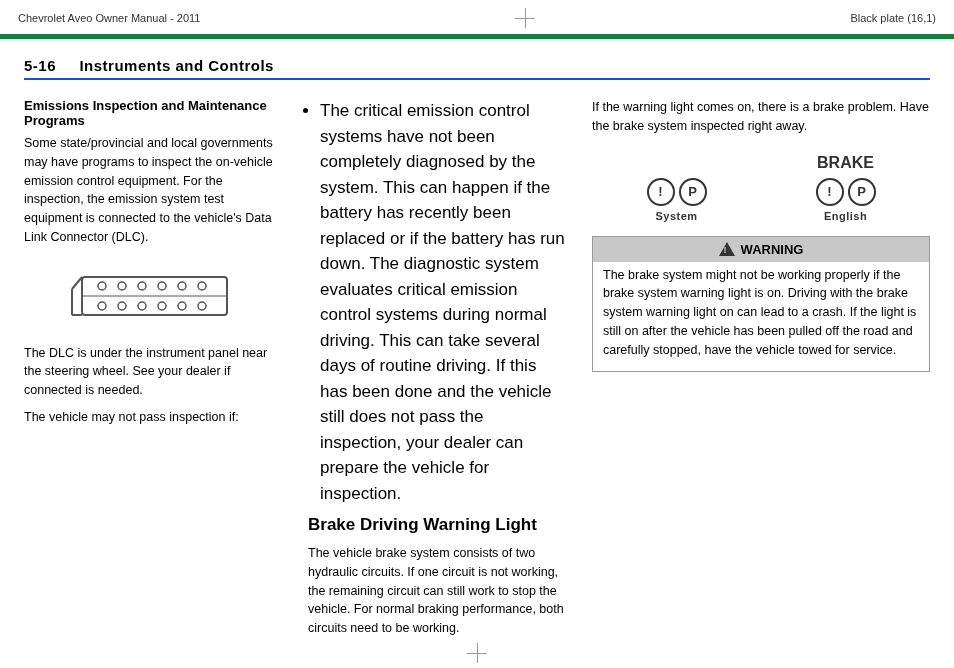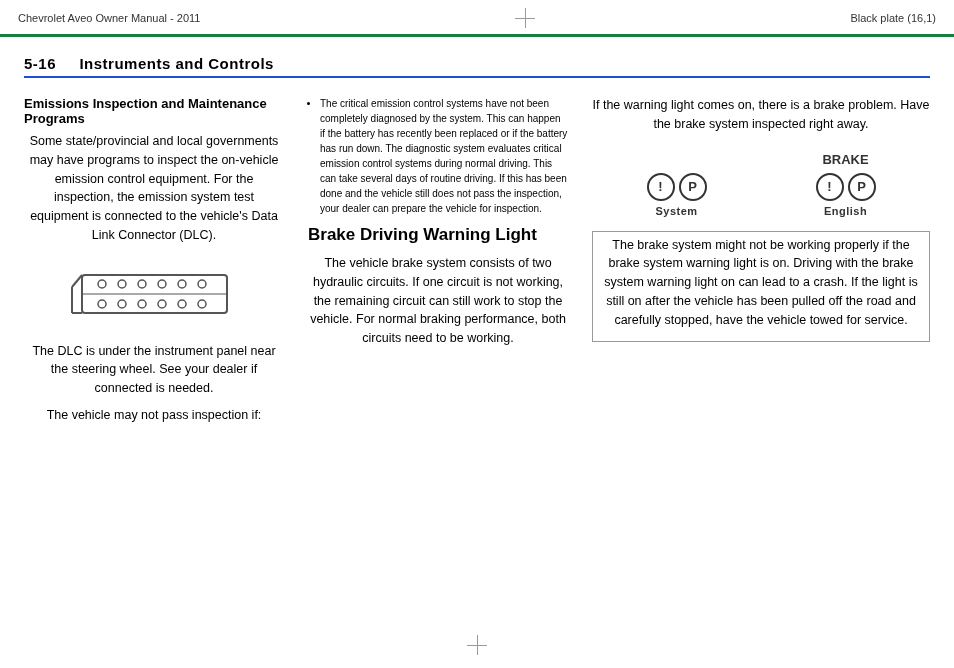--- a/index.html
+++ b/index.html
@@ -12,21 +12,21 @@
       min-height: 668px;
       position: relative;
     }
 
     
     .page-header {
       display: flex;
       justify-content: space-between;
       align-items: center;
       padding: 8px 18px 6px 18px;
-      border-bottom: 3px solid #15803d;
+      border-bottom: 5px solid #15803d;
       font-size: 11px;
       color: #333;
     }
     .crosshair {
       width: 20px;
       height: 20px;
       position: relative;
       display: inline-block;
     }
     .crosshair::before {
@@ -96,29 +96,28 @@
     .subsection-heading {
       font-weight: bold;
       font-size: 13px;
       margin-bottom: 6px;
     }
 
     p {
       font-size: 12.5px;
       line-height: 1.5;
       margin-bottom: 8px;
-      text-align: center;
     }
 
     ul.body-list {
       margin-left: 12px;
       margin-bottom: 8px;
     }
     ul.body-list li {
-      font-size: 10px;
+      font-size: 17px;
       line-height: 1.5;
       margin-bottom: 6px;
       list-style-type: disc;
     }
 
     
     .brake-heading {
       font-size: 17px;
       font-weight: bold;
       margin-bottom: 8px;
@@ -160,21 +159,21 @@
     }
 
     .icon-label {
       font-size: 11px;
       font-weight: bold;
       color: #333;
       letter-spacing: 0.5px;
     }
 
     .brake-text-label {
-      font-size: 13px;
+      font-size: 16px;
       font-weight: bold;
       text-align: center;
       color: #333;
       margin-bottom: 2px;
     }
 
     
     .warning-box {
       border: 1px solid #999;
       margin-top: 14px;
@@ -307,20 +306,24 @@
 
             <div class="icon-circle">!</div>
 
             <div class="icon-circle">P</div>
           </div>
           <div class="icon-label">English</div>
         </div>
       </div>
 
       <div class="warning-box">
+        <div class="warning-header">
+          <span class="warning-triangle"></span>
+          <span>WARNING</span>
+        </div>
         <div class="warning-body">
           <p>The brake system might not be working properly if the brake system warning light is on. Driving with the brake system warning light on can lead to a crash. If the light is still on after the vehicle has been pulled off the road and carefully stopped, have the vehicle towed for service.</p>
         </div>
       </div>
     </div>
 
   </div>
 </div>
 
 <div class="page-footer">

